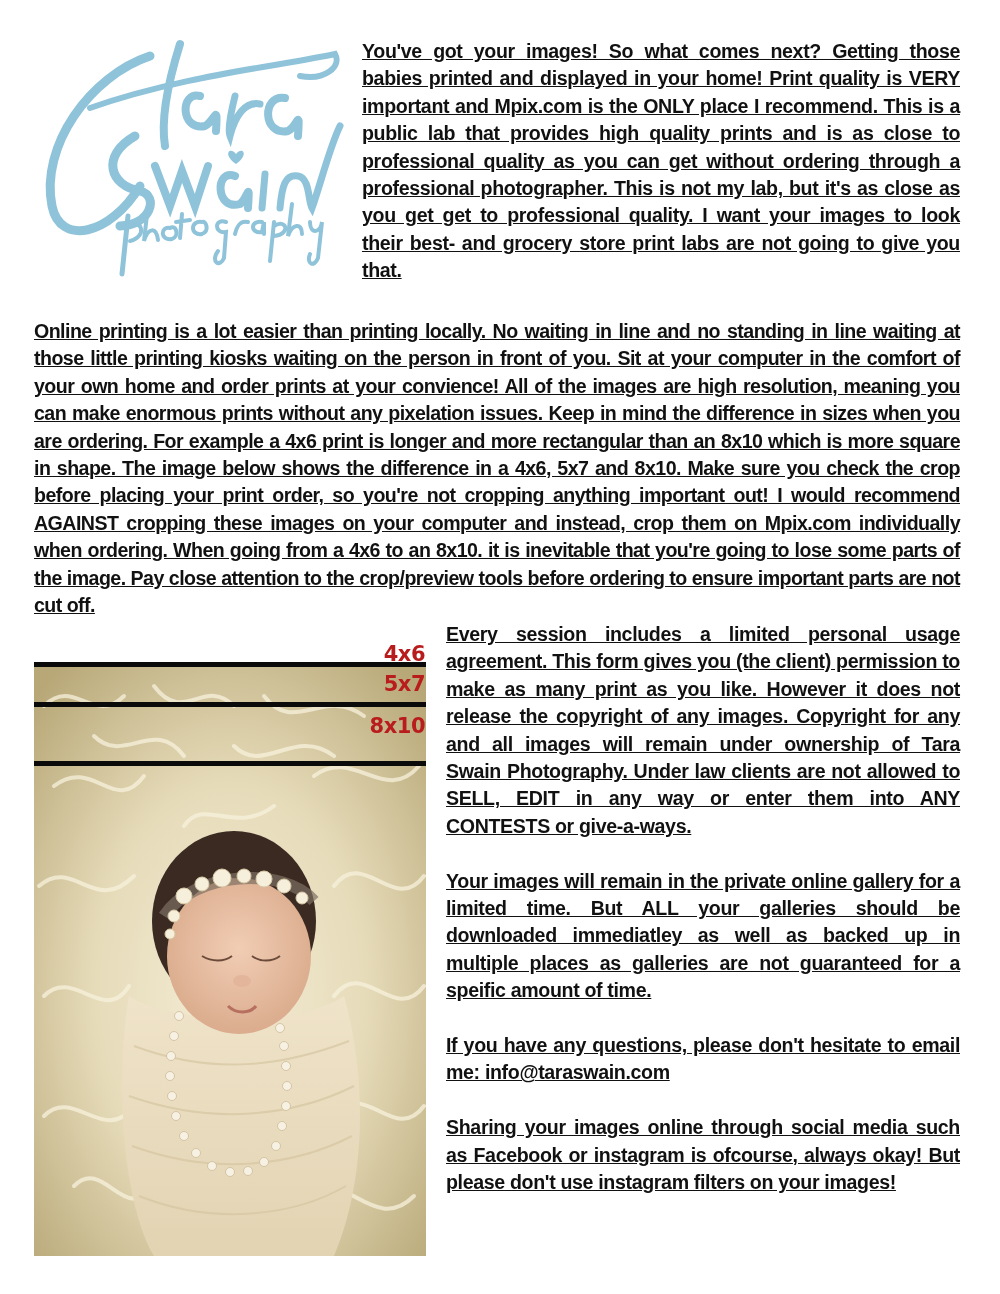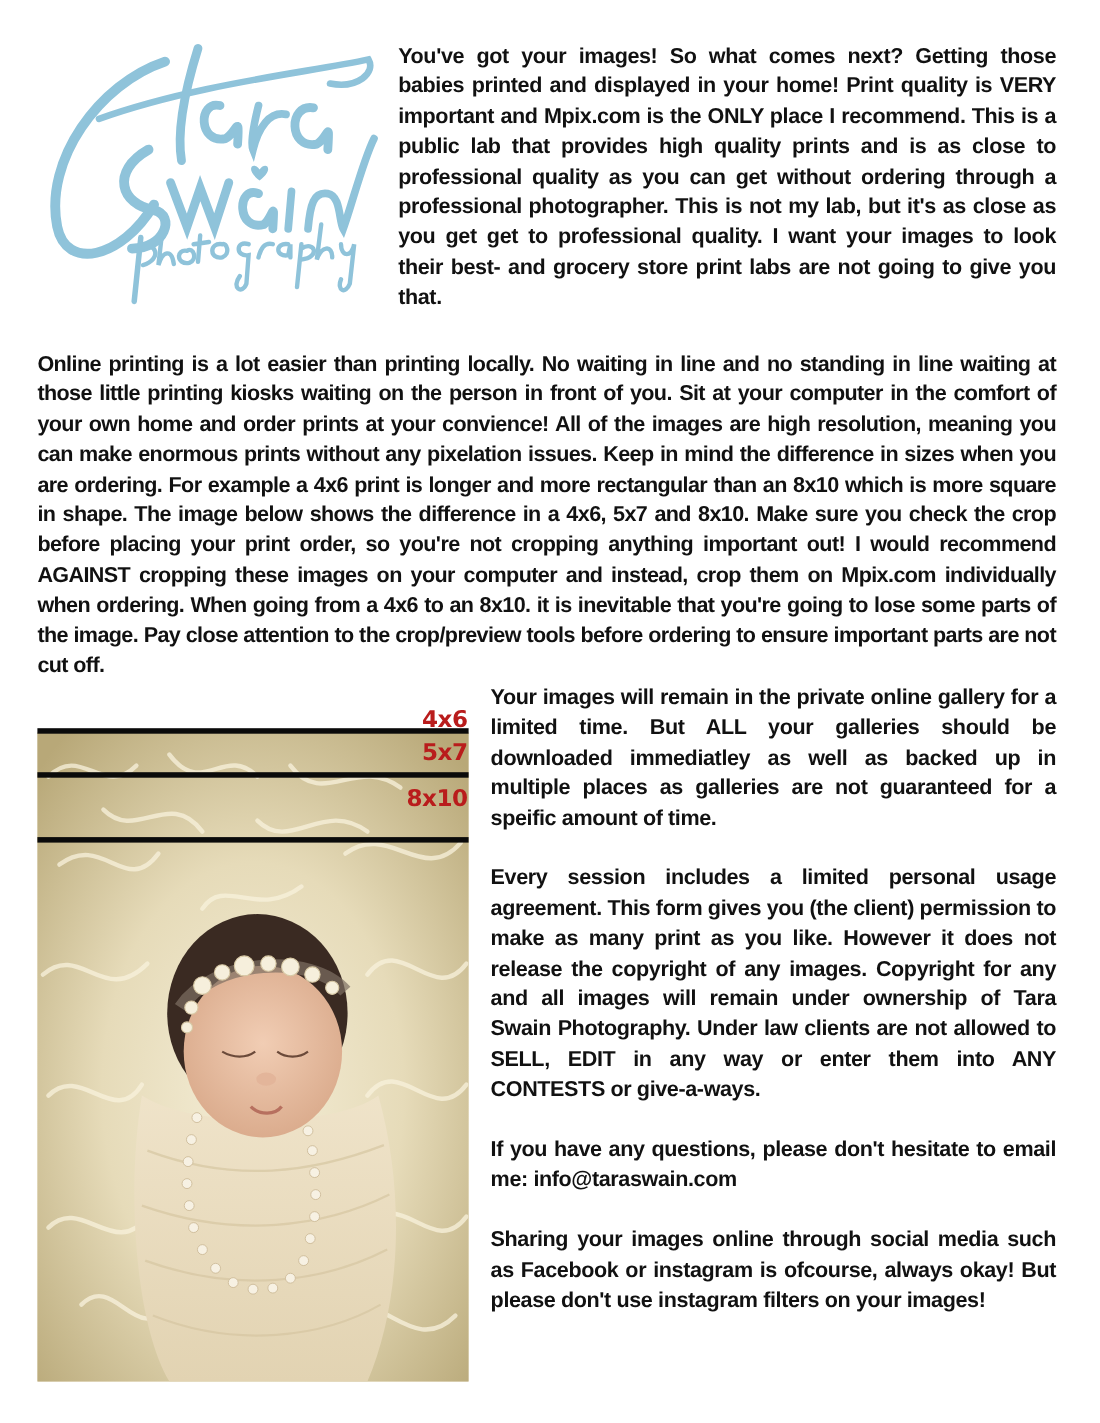--- a/index.html
+++ b/index.html
@@ -1,19 +1,19 @@
 <!DOCTYPE html>
 <html><head>
 <meta charset="utf-8">
 <style>
   html, body { margin:0; padding:0; background:#ffffff; }
   body { width:1000px; height:1294px; position:relative; overflow:hidden;
          font-family:"Liberation Sans", sans-serif; color:#111111; }
   .txt { font-weight:bold; font-size:19.6px; line-height:27.4px; text-align:justify;
-         letter-spacing:-0.35px; position:absolute; margin:0; }
+         letter-spacing:-0.35px; position:absolute; margin:0;text-decoration:underline; }
   .txt p { margin:0; }
   #intro { left:362px; top:38px; width:598px; }
   #online { left:34px; top:318px; width:926px; letter-spacing:-0.55px; }
   #right { left:446px; top:621px; width:514px; }
   #right p { margin-bottom:27.4px; }
   #logo { position:absolute; left:30px; top:36px; width:316px; height:244px; }
   #photo { position:absolute; left:34px; top:666px; width:392px; height:590px; overflow:hidden;
            background:radial-gradient(ellipse at 50% 55%, #f1e9cf 0%, #e4d9b6 45%, #cdbd8f 80%, #b5a575 100%); }
   .crop-line { position:absolute; left:34px; width:392px; height:5px; background:#0a0a0a; }
   .crop-label { position:absolute; font-family:"DejaVu Sans", sans-serif; font-size:21px; font-weight:bold;
@@ -154,17 +154,17 @@
 </div>
 
 <div class="crop-line" style="top:662px;"></div>
 <div class="crop-line" style="top:702px;"></div>
 <div class="crop-line" style="top:761px;"></div>
 <span class="crop-label" style="top:642px;">4x6</span>
 <span class="crop-label" style="top:672px;">5x7</span>
 <span class="crop-label" style="top:714px;">8x10</span>
 
 <div id="right" class="txt">
+  <p>Every session includes a limited personal usage agreement. This form gives you (the client) permission to make as many print as you like. However it does not release the copyright of any images. Copyright for any and all images will remain under ownership of Tara Swain Photography. Under law clients are not allowed to SELL, EDIT in any way or enter them into ANY CONTESTS or give-a-ways.</p>
   <p>Your images will remain in the private online gallery for a limited time. But ALL your galleries should be downloaded immediatley as well as backed up in multiple places as galleries are not guaranteed for a speific amount of time.</p>
-  <p>Every session includes a limited personal usage agreement. This form gives you (the client) permission to make as many print as you like. However it does not release the copyright of any images. Copyright for any and all images will remain under ownership of Tara Swain Photography. Under law clients are not allowed to SELL, EDIT in any way or enter them into ANY CONTESTS or give-a-ways.</p>
   <p>If you have any questions, please don't hesitate to email me: info@taraswain.com</p>
   <p>Sharing your images online through social media such as Facebook or instagram is ofcourse, always okay! But please don't use instagram filters on your images!</p>
 </div>
 
 </body></html>

